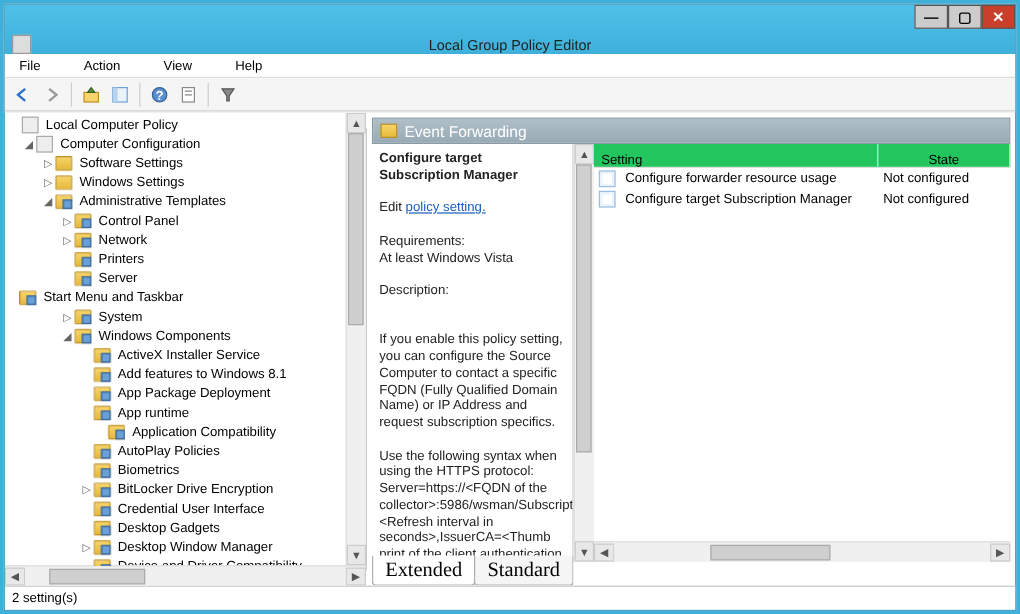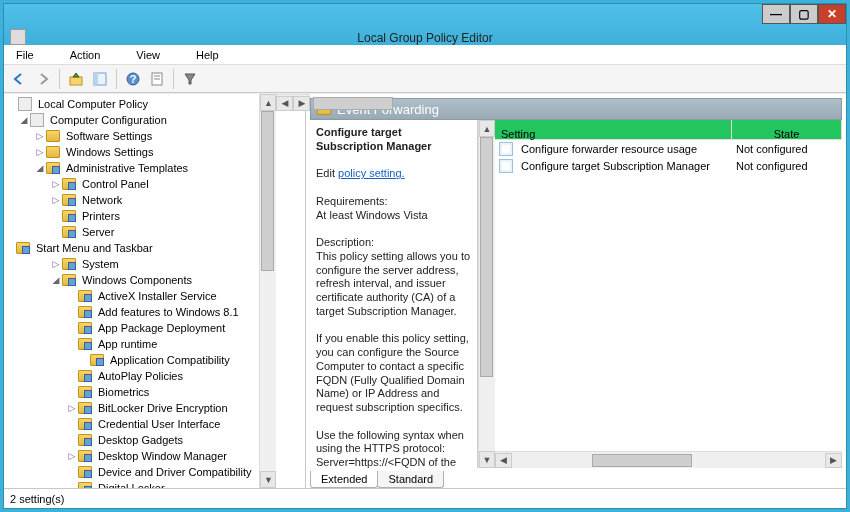--- a/index.html
+++ b/index.html
@@ -12,21 +12,21 @@
   .winbtn { width:28px; height:20px; border:1px solid #555; background:#ccc; display:flex; align-items:center; justify-content:center; font-size:12px; font-weight:bold;}
   .winbtn.close { background:#c8402b; color:#fff;}
   .winbtn.max { background:#ccc;}
   .winbtn.min { background:#ccc;}
   .menubar { background:#fff; height:20px; display:flex; align-items:center; border-bottom:1px solid #ddd; padding-left:4px;gap:20px;}
   .menuitem { padding:2px 8px; }
   .toolbar { background:#f5f5f5; height:28px; border-bottom:1px solid #c8c8c8; display:flex; align-items:center; padding:0 4px; gap:2px;}
   .tbtn { width:22px; height:22px; border:1px solid transparent; display:flex; align-items:center; justify-content:center; }
   .tsep { width:1px; height:20px; background:#ccc; margin:0 3px;}
   .body { flex:1; display:flex; min-height:0; border-top:1px solid #eee;}
-  .treepane { width:302px; border-right:1px solid #c8c8c8; display:flex; }
+  .treepane { width:302px; border-right:1px solid #c8c8c8; display:flex; flex-direction:column;border-radius:17px;}
   .tree { flex:1; overflow:auto; padding:2px 0; white-space:nowrap;}
   .treerow { display:flex; align-items:center; height:16px; padding-right:6px;}
   .twisty { width:12px; text-align:center; color:#666; font-size:9px;}
   .ficon { width:14px; height:12px; background:linear-gradient(#f8d56a,#e6b93a); border:1px solid #c09020; margin-right:4px; border-radius:1px; position:relative;}
   .ficon.policy::after{content:"";position:absolute;right:-1px;bottom:-1px;width:6px;height:6px;background:#6aa0d8;border:1px solid #35608f;}
   .rooticon{width:14px;height:14px;background:#eee;border:1px solid #aaa;margin-right:4px;}
   .treelabel{padding:0 2px;}
   .hscroll{height:17px;background:#f0f0f0;border-top:1px solid #ddd;display:flex;align-items:center;}
   .hscroll .arrow{width:17px;height:15px;background:#e8e8e8;border:1px solid #ccc;display:flex;align-items:center;justify-content:center;font-size:9px;color:#555;}
   .hscroll .track{flex:1;height:15px;background:#f0f0f0;position:relative;}
@@ -46,21 +46,21 @@
   .descpane a{color:#1a5fbf;text-decoration:underline;}
   .listpane{flex:1;display:flex;flex-direction:column;min-width:0;}
   .listheader{display:flex;height:20px;border-bottom:1px solid #ddd;}
   .colh{border-right:1px solid #e0e0e0;padding:8px 6px;background:#22c55e;}
   .listrows{flex:1;overflow:auto;}
   .lrow{display:flex;height:17px;align-items:center;}
   .lrow .licon{width:14px;height:14px;margin:0 4px;background:#eaf3fb;border:1px solid #9cbfe0;position:relative;}
   .lrow .licon::after{content:"";position:absolute;left:2px;top:2px;width:8px;height:8px;background:#fff;}
   .lcell{padding:0 4px;white-space:nowrap;overflow:hidden;text-overflow:ellipsis;}
   .tabs{height:20px;display:flex;align-items:flex-end;margin:0 4px;}
-  .tab{border:1px solid #b0b0b0;border-top:none;padding:2px 10px;background:#f5f5f5;font-size:11px;margin-right:-1px;border-radius:0 0 3px 3px;}
+  .tab{border:1px solid #b0b0b0;border-top:none;padding:2px 10px;background:#f5f5f5;font-size:17px;margin-right:-1px;border-radius:0 0 3px 3px;font-family:Liberation Serif, serif;}
   .tab.active{background:#fff;}
   .status{height:20px;border-top:1px solid #c8c8c8;display:flex;align-items:center;padding-left:6px;background:#fff;}
   .treewrap{display:flex;flex:1;min-height:0;}
   svg{display:block;}
 </style>
 </head>
 <body>
 
 <div class="window">
 
@@ -283,21 +283,21 @@
         <span class="hdricon"></span>
         <span class="rheader-text">Event Forwarding</span>
       </div>
       <div class="splitbody">
         <div class="descpane">
           <b>Configure target Subscription Manager</b><br><br>
           <span>Edit </span><a href="#">policy setting.</a><br><br>
           <span>Requirements:</span><br>
           <span>At least Windows Vista</span><br><br>
           <span>Description:</span><br>
-          <span>This policy setting allows you to configure the server address, refresh interval, and issuer certificate authority (CA) of a target Subscription Manager.</span><br><br>
+          <br><br>
           <span>If you enable this policy setting, you can configure the Source Computer to contact a specific FQDN (Fully Qualified Domain Name) or IP Address and request subscription specifics.</span><br><br>
           <span>Use the following syntax when using the HTTPS protocol: Server=https://&lt;FQDN of the collector&gt;:5986/wsman/SubscriptionManager/WEC,Refresh=&lt;Refresh interval in seconds&gt;,IssuerCA=&lt;Thumb print of the client authentication certificate&gt;. When using the HTTP protocol, use port 5985.</span>
         </div>
         <div class="vscroll">
           <div class="arrow">▲</div>
           <div class="track">
                   <div class="thumb" style="height:240px"></div>
                 </div>
           <div class="arrow">▼</div>
         </div>

